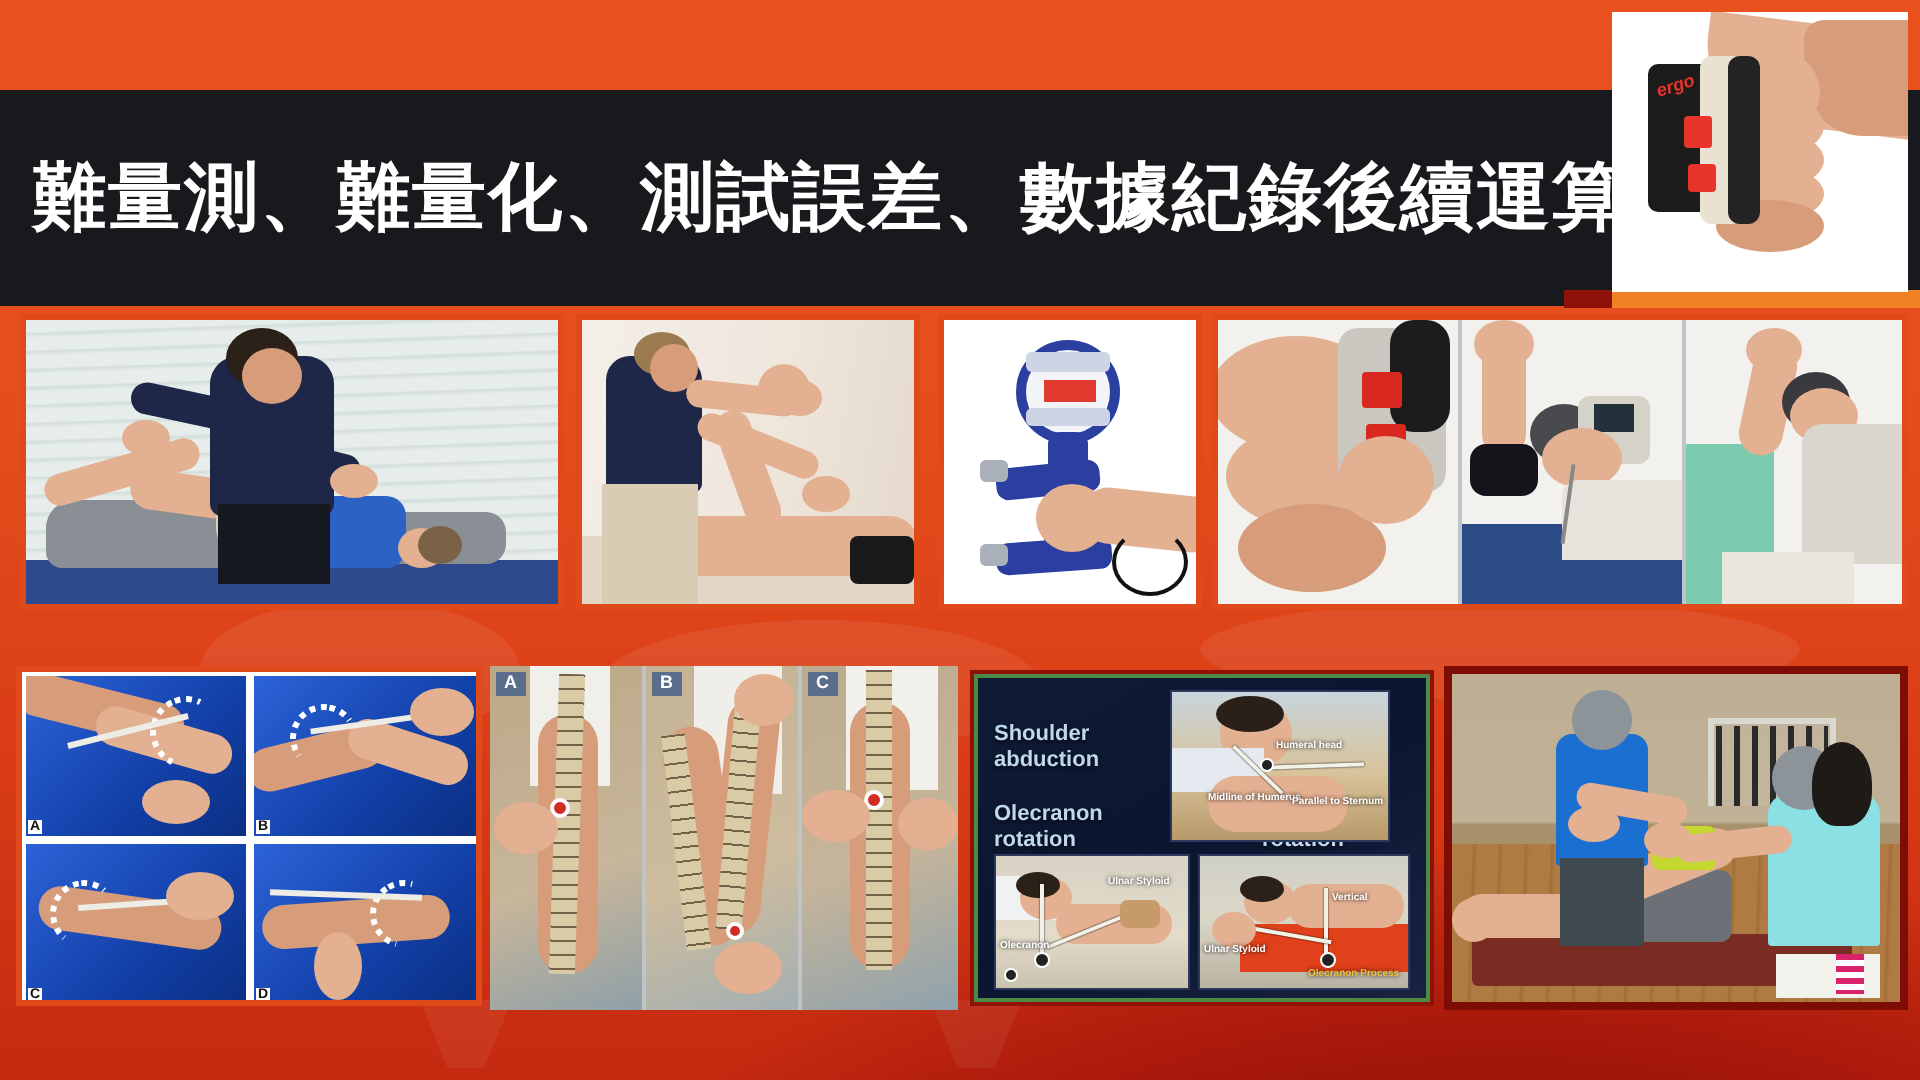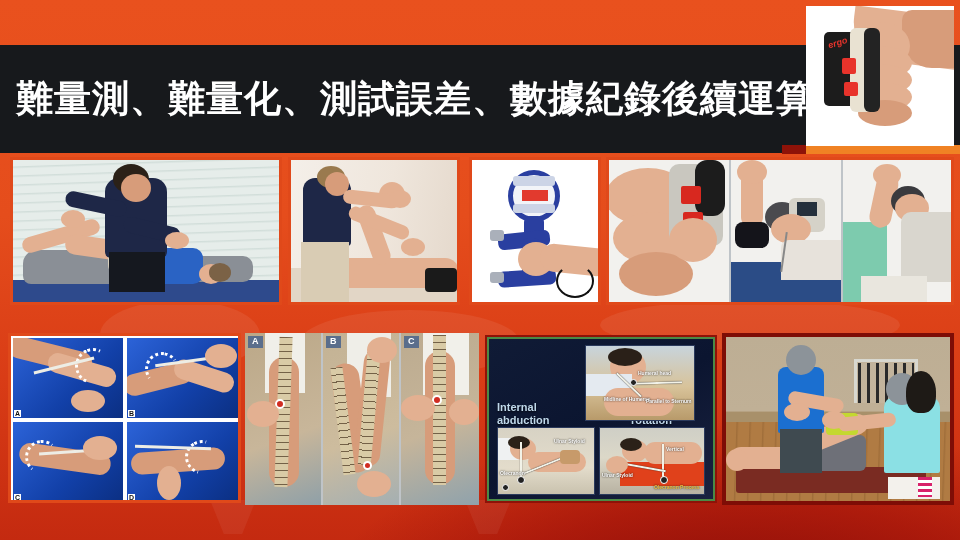--- a/index.html
+++ b/index.html
@@ -348,21 +348,22 @@
       <div class="blob skin" style="left:0px; top:62px; width:34px; height:26px;"></div>
       <div class="blob skin" style="left:48px; top:66px; width:30px; height:26px;"></div>
       <div class="abc-badge">C</div>
     </div>
   </div>
 </div>
 
 <div class="photo" style="left:485px; top:335px; width:232px; height:168px; border:2px solid #8E1208;">
   <div class="inner" style="border:2px solid #4C8A46;">
     <div id="shoulder-slide" style="position:absolute; inset:0;">
-      <div class="sl-text" style="left:8px; top:62px; width:70px;">Internal abduction</div>
+      <div class="sl-text" style="left:8px; top:22px; width:86px;">Shoulder abduction</div>
+      <div class="sl-text" style="left:8px; top:62px; width:70px;">Olecranon rotation</div>
       <div class="sl-text" style="right:10px; top:62px; width:72px; text-align:left;">External rotation</div>
 
       <div class="mini" style="left:96px; top:6px; width:110px; height:76px; background:linear-gradient(180deg,#C8D4DC 0%,#D8C39A 55%,#B89A6A 100%);">
         <div class="blob skin" style="left:24px; top:4px; width:36px; height:34px;"></div>
         <div class="blob" style="left:22px; top:2px; width:34px; height:18px; background:#2A2018;"></div>
         <div style="position:absolute; left:0; top:28px; width:46px; height:22px; background:#E4EAF0;"></div>
         <div class="lim skin" style="left:18px; top:42px; width:70px; height:28px;"></div>
         <div class="goni-line" style="left:46px; top:36px; width:50px; height:2px; transform:rotate(-2deg);"></div>
         <div class="goni-line" style="left:26px; top:38px; width:34px; height:2px; transform:rotate(44deg);"></div>
         <div class="goni-dot" style="left:44px; top:33px; width:7px; height:7px;"></div>

